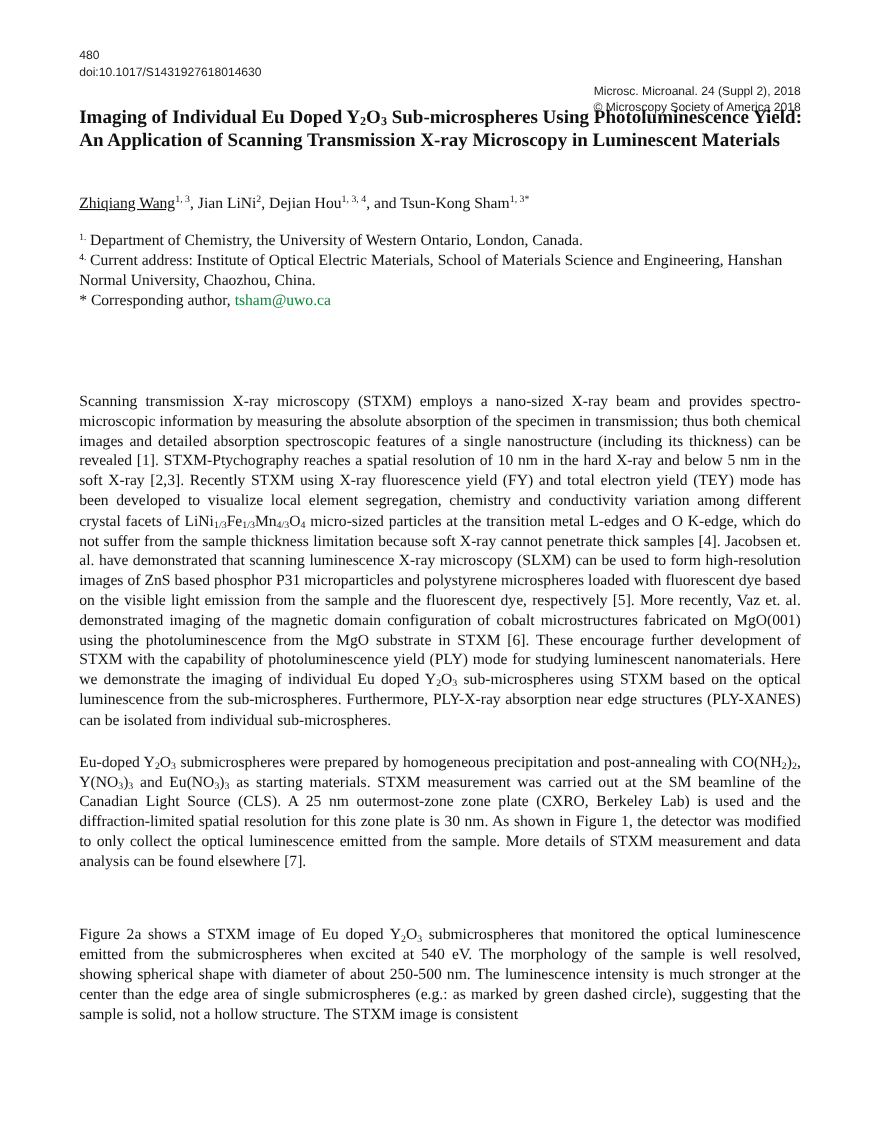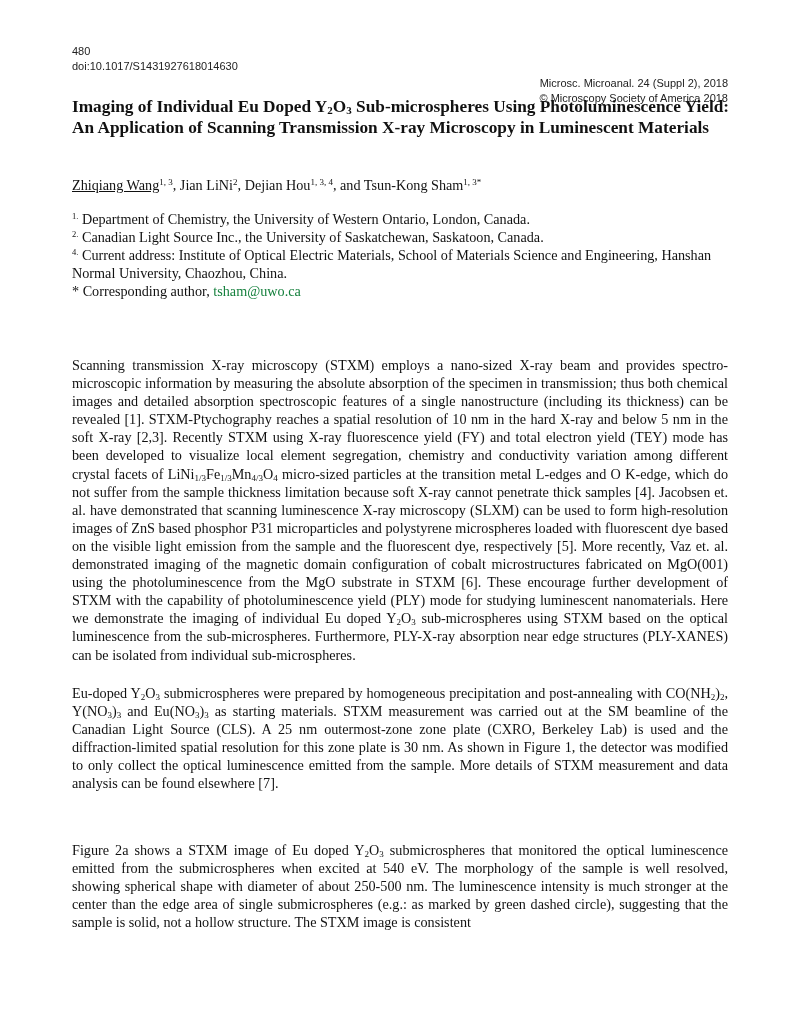--- a/index.html
+++ b/index.html
@@ -33,21 +33,20 @@
     <div>© Microscopy Society of America 2018</div>
   </div>
 </div>
 
 <div class="title"><span>Imaging of Individual Eu Doped Y</span><sub style="font-size:11px;vertical-align:-2px;line-height:0">2</sub><span>O</span><sub style="font-size:11px;vertical-align:-2px;line-height:0">3</sub><span> Sub-microspheres Using Photoluminescence Yield: An Application of Scanning Transmission X-ray Microscopy in Luminescent Materials</span></div>
 
 <div class="authors"><span class="first">Zhiqiang Wang</span><sup>1, 3</sup><span>, </span><span>Jian LiNi</span><sup>2</sup><span>, </span><span>Dejian Hou</span><sup>1, 3, 4</sup><span>, and </span><span>Tsun-Kong Sham</span><sup>1, 3*</sup></div>
 
 <div class="affils">
   <div><sup>1.</sup><span> Department of Chemistry, the University of Western Ontario, London, Canada.</span></div>
-  <div><sup>2.</sup><span> Canadian Light Source Inc., the University of Saskatchewan, Saskatoon, Canada.</span></div>
   <div><sup>4.</sup><span> Current address: Institute of Optical Electric Materials, School of Materials Science and Engineering, Hanshan Normal University, Chaozhou, China.</span></div>
   <div><span>* Corresponding author, </span><span class="email">tsham@uwo.ca</span></div>
 </div>
 
 <div class="para" id="p1"><span>Scanning transmission X-ray microscopy (STXM) employs a nano-sized X-ray beam and provides spectro-microscopic information by measuring the absolute absorption of the specimen in transmission; thus both chemical images and detailed absorption spectroscopic features of a single nanostructure (including its thickness) can be revealed [1]. STXM-Ptychography reaches a spatial resolution of 10 nm in the hard X-ray and below 5 nm in the soft X-ray [2,3]. Recently STXM using X-ray fluorescence yield (FY) and total electron yield (TEY) mode has been developed to visualize local element segregation, chemistry and conductivity variation among different crystal facets of LiNi</span><sub>1/3</sub><span>Fe</span><sub>1/3</sub><span>Mn</span><sub>4/3</sub><span>O</span><sub>4</sub><span> micro-sized particles at the transition metal L-edges and O K-edge, which do not suffer from the sample thickness limitation because soft X-ray cannot penetrate thick samples [4]. Jacobsen et. al. have demonstrated that scanning luminescence X-ray microscopy (SLXM) can be used to form high-resolution images of ZnS based phosphor P31 microparticles and polystyrene microspheres loaded with fluorescent dye based on the visible light emission from the sample and the fluorescent dye, respectively [5]. More recently,  Vaz et. al. demonstrated imaging of the magnetic domain configuration of cobalt microstructures fabricated on MgO(001) using the photoluminescence from the MgO substrate in STXM [6]. These encourage further development of STXM with the capability of photoluminescence yield (PLY) mode for studying luminescent nanomaterials. Here we demonstrate the imaging of individual Eu doped Y</span><sub>2</sub><span>O</span><sub>3</sub><span> sub-microspheres using STXM based on the optical luminescence from the sub-microspheres. Furthermore, PLY-X-ray absorption near edge structures (PLY-XANES) can be isolated from individual sub-microspheres.</span></div>
 
 <div class="para" id="p2"><span>Eu-doped Y</span><sub>2</sub><span>O</span><sub>3</sub><span> submicrospheres were prepared by homogeneous precipitation and post-annealing with CO(NH</span><sub>2</sub><span>)</span><sub>2</sub><span>, Y(NO</span><sub>3</sub><span>)</span><sub>3</sub><span> and Eu(NO</span><sub>3</sub><span>)</span><sub>3</sub><span> as starting materials. STXM measurement was carried out at the SM beamline of the Canadian Light Source (CLS). A 25 nm outermost-zone zone plate (CXRO, Berkeley Lab) is used and the diffraction-limited spatial resolution for this zone plate is 30 nm. As shown in Figure 1, the detector was modified to only collect the optical luminescence emitted from the sample. More details of STXM measurement and data analysis can be found elsewhere [7].</span></div>
 
 <div class="para" id="p3"><span>Figure 2a shows a STXM image of Eu doped Y</span><sub>2</sub><span>O</span><sub>3</sub><span> submicrospheres that monitored the optical luminescence emitted from the submicrospheres when excited at 540 eV. The morphology of the sample is well resolved, showing spherical shape with diameter of about 250-500 nm. The luminescence intensity is much stronger at the center than the edge area of single submicrospheres (e.g.: as marked by green dashed circle), suggesting that the sample is solid, not a hollow structure. The STXM image is consistent</span></div>
 

